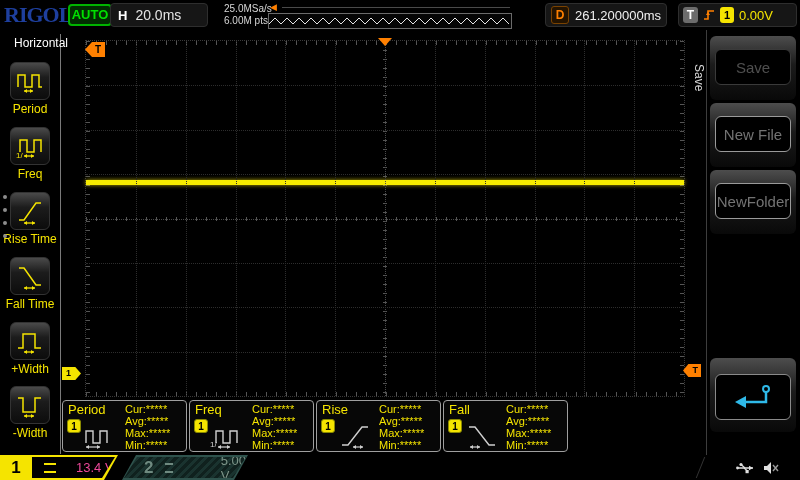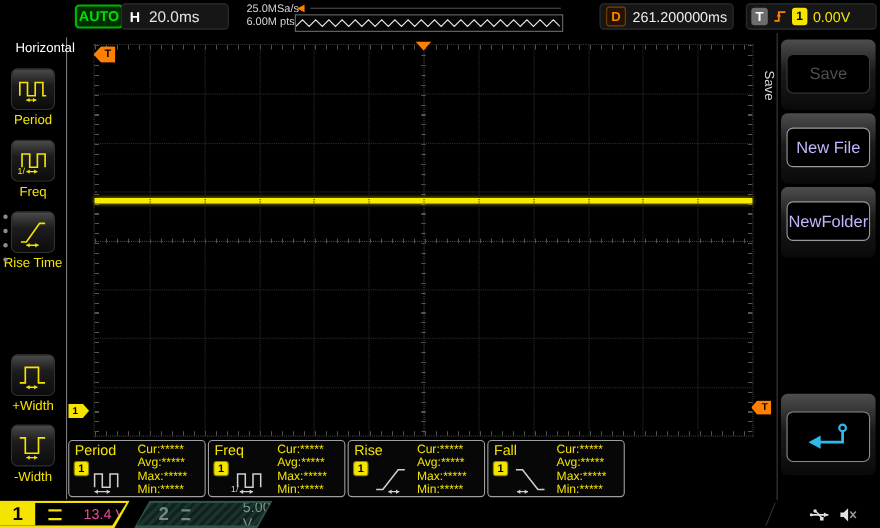--- a/index.html
+++ b/index.html
@@ -71,21 +71,21 @@
         color:#000;font-weight:bold;font-size:9px;line-height:13px;text-align:right;padding-right:3px;box-sizing:border-box;}
 
   
   #right-menu{position:absolute;left:694px;top:30px;width:106px;height:425px;}
   #right-menu .tab-line{position:absolute;left:12px;top:0;bottom:0;width:0;border-left:1px solid #3d3d3d;}
   #save-tab{position:absolute;left:-2px;top:34px;writing-mode:vertical-rl;color:#d8d8d8;font-size:12px;}
   .rm-btn{position:absolute;left:16px;width:86px;height:64px;border-radius:6px;
         background:linear-gradient(180deg,#4d4d4d,#1b1b1b 45%,#090909);}
   .rm-inner{margin:13px 5px 0 5px;height:36px;border-radius:6px;background:#000;
         display:flex;align-items:center;justify-content:center;font-size:15px;box-sizing:border-box;}
-  .rm-btn.enabled .rm-inner{border:1px solid #9a9a9a;color:#c4b5fd;}
+  .rm-btn.enabled .rm-inner{border:1px solid #9a9a9a;color:#737373;}
   .rm-btn.disabled .rm-inner{border:1px solid #3a3a3a;color:#4f4f4f;}
   #return-btn{height:74px;}
   #return-btn .rm-inner{margin-top:16px;height:46px;border:1px solid #8a8a8a;}
 
   
   #meas-row{position:absolute;left:62px;top:400px;display:flex;gap:2px;}
   .meas-panel{position:relative;width:125px;height:52px;border:1px solid #9f9f9f;border-radius:4px;
         background:#070707;box-sizing:border-box;}
   .meas-name{position:absolute;left:5px;top:1px;color:#f5e400;font-size:13px;}
   .meas-src{position:absolute;left:4px;top:18px;width:14px;height:14px;background:#f5e400;
@@ -116,20 +116,21 @@
   #usb-icon{position:absolute;left:736px;top:6px;}
   #speaker-icon{position:absolute;left:762px;top:5px;}
 
   svg{display:block;}
 </style>
 </head>
 <body>
 
 <div id="scope">
 
+  <div id="logo">RIGOL</div>
   <div id="auto-badge">AUTO</div>
 
   <div class="tbox" id="h-box">
     <span class="hletter">H</span>
     <span class="hval">20.0ms</span>
   </div>
 
   <div id="acq-block">
     <div>25.0MSa/s</div>
     <div>6.00M pts</div>
@@ -195,20 +196,31 @@
         <svg width="30" height="30" viewBox="0 0 30 30">
           <path d="M4 24 H9 L21 7 H26" fill="none" stroke="#f5e400" stroke-width="1.5"></path>
           <path d="M9 27 H20" stroke="#f5e400" stroke-width="1.3"></path>
           <path d="M12 25 L9 27 L12 29 Z" fill="#f5e400"></path>
             <path d="M17 25 L20 27 L17 29 Z" fill="#f5e400"></path>
         </svg>
       </div>
       <div class="lm-label">Rise Time</div>
     </div>
 
+    <div class="lm-item" style="top:223px">
+      <div class="lm-btn">
+        <svg width="30" height="30" viewBox="0 0 30 30">
+          <path d="M4 7 H9 L21 24 H26" fill="none" stroke="#f5e400" stroke-width="1.5"></path>
+          <path d="M9 27 H20" stroke="#f5e400" stroke-width="1.3"></path>
+          <path d="M12 25 L9 27 L12 29 Z" fill="#f5e400"></path>
+            <path d="M17 25 L20 27 L17 29 Z" fill="#f5e400"></path>
+        </svg>
+      </div>
+      <div class="lm-label">Fall Time</div>
+    </div>
 
     <div class="lm-item" style="top:352px">
       <div class="lm-btn">
         <svg width="30" height="30" viewBox="0 0 30 30">
           <path d="M3 8 H8 V22 H20 V8 H26" fill="none" stroke="#f5e400" stroke-width="1.5"></path>
           <path d="M9 26 H19" stroke="#f5e400" stroke-width="1.3"></path>
           <path d="M12 24 L9 26 L12 28 Z" fill="#f5e400"></path>
             <path d="M16 24 L19 26 L16 28 Z" fill="#f5e400"></path>
         </svg>
       </div>

